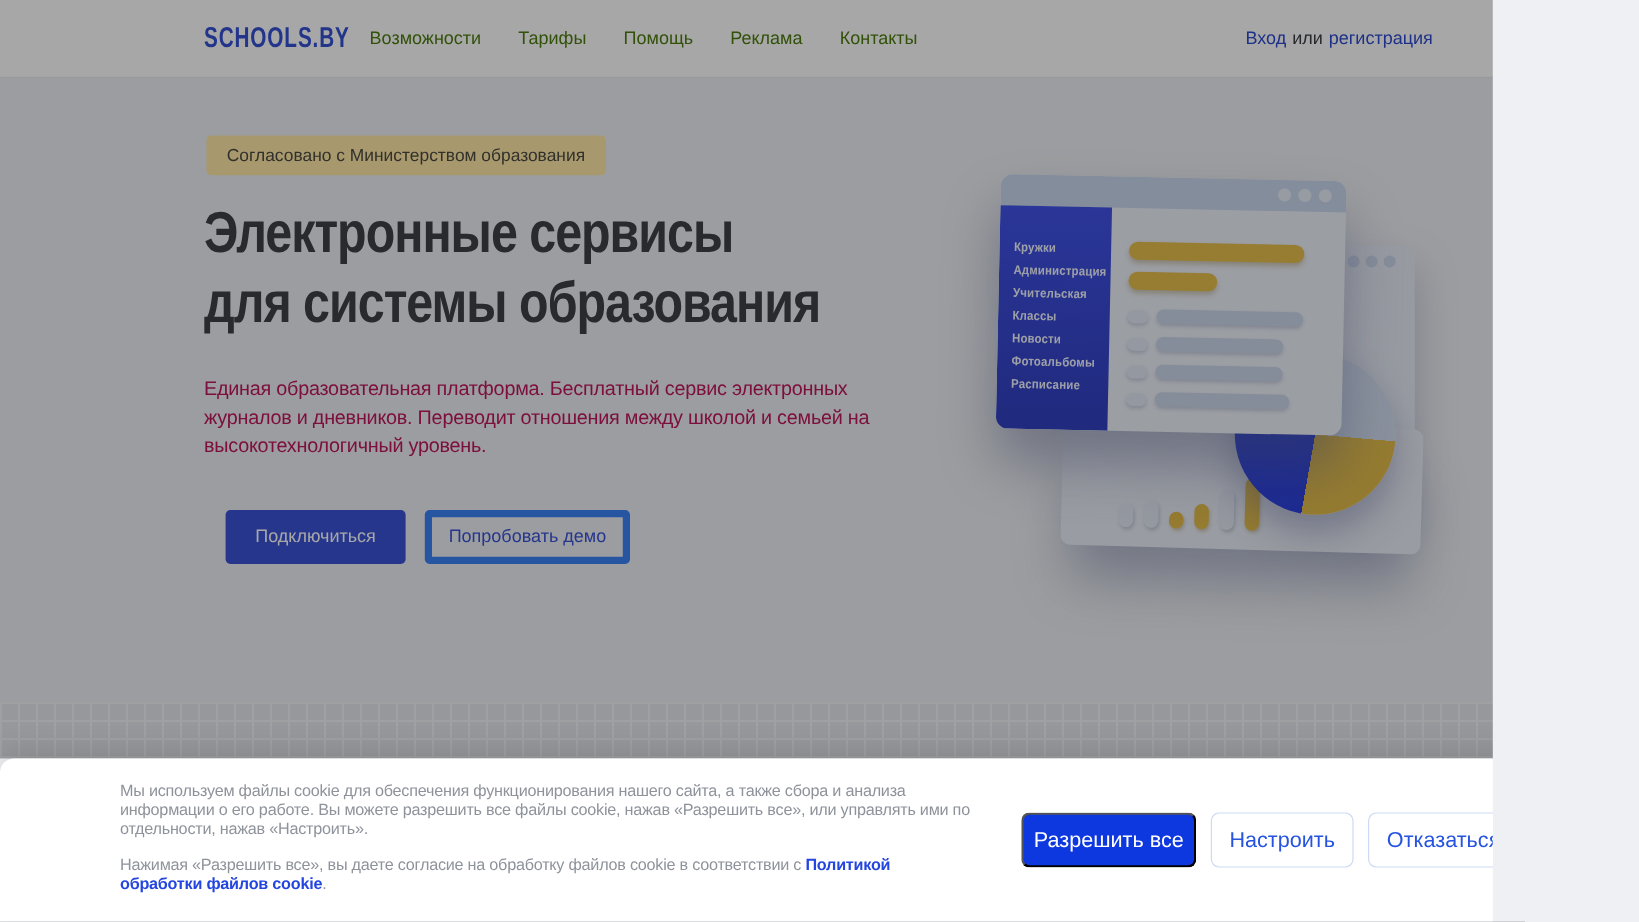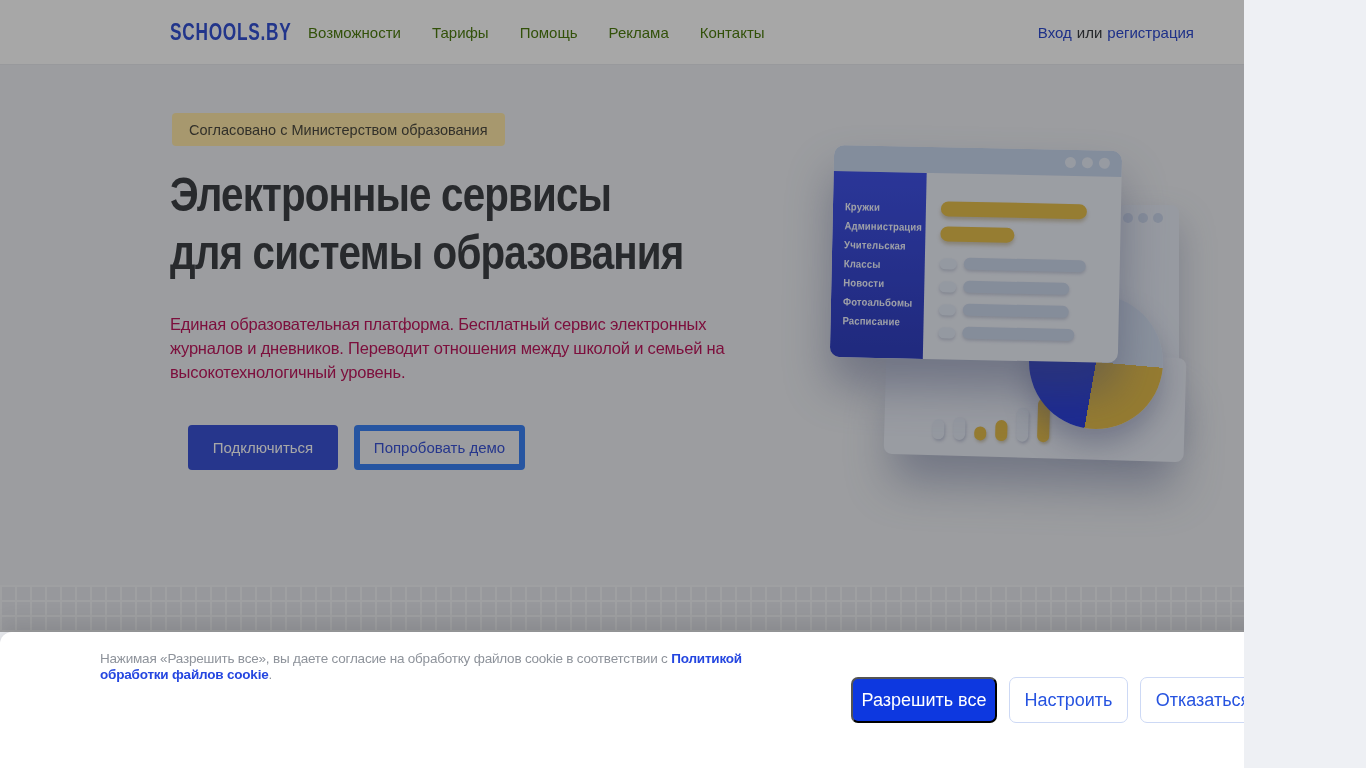--- a/index.html
+++ b/index.html
@@ -72,21 +72,21 @@
   .row b { height:12px; border-radius:6px; background:#ccd7eb; box-shadow:0 2px 3px rgba(120,130,165,.3); display:block; }
 
   
   .scrim { position:absolute; left:0; top:0; width:1366px; height:632px; background:rgba(0,0,0,.345); z-index:40; }
 
   
   .cookie { position:absolute; left:0; top:632px; width:1366px; height:136px; background:#ffffff;
             border-radius:12px 12px 0 0; z-index:50; box-shadow:0 -6px 24px rgba(0,0,0,.12); }
   .cookie-text { position:absolute; left:100px; top:19px; width:712px; font-size:13.5px; line-height:16px;
                  color:#8e939b; letter-spacing:-0.2px; }
-  .cookie-text p + p { margin-top:14px;text-align:center; }
+  .cookie-text p + p { margin-top:14px; }
   .cookie-link { color:#2446e0; font-weight:700; cursor:pointer; }
   .cookie-actions { position:absolute; right:100px; top:50%; transform:translateY(-50%);
                     display:flex; gap:12px; align-items:center; }
   .cbtn { height:46px; border-radius:7px; font-size:18px; display:flex; align-items:center; justify-content:center;
           cursor:pointer; font-family:"Liberation Sans", sans-serif; }
   .cbtn-solid { width:146px; background:#0d38e0; color:#ffffff; }
   .cbtn-line { background:#ffffff; border:1px solid #cdd9f5; color:#2653e0;text-align:right; }
   .cbtn-config { width:119px; }
   .cbtn-decline { width:126px; }
 </style>
@@ -181,20 +181,21 @@
             </div>
         </div>
       </div>
     </div>
   </div>
 
   <div class="scrim"></div>
 
   <div class="cookie">
     <div class="cookie-text">
+      <p>Мы используем файлы cookie для обеспечения функционирования нашего сайта, а также сбора и анализа информации о его работе. Вы можете разрешить все файлы cookie, нажав «Разрешить все», или управлять ими по отдельности, нажав «Настроить».</p>
       <p><span>Нажимая «Разрешить все», вы даете согласие на обработку файлов cookie в соответствии с </span><span class="cookie-link">Политикой обработки файлов cookie</span><span>.</span></p>
     </div>
     <div class="cookie-actions">
       <button class="cbtn cbtn-solid">Разрешить все</button>
       <button class="cbtn cbtn-line cbtn-config">Настроить</button>
       <button class="cbtn cbtn-line cbtn-decline">Отказаться</button>
     </div>
   </div>
 
 </div>

